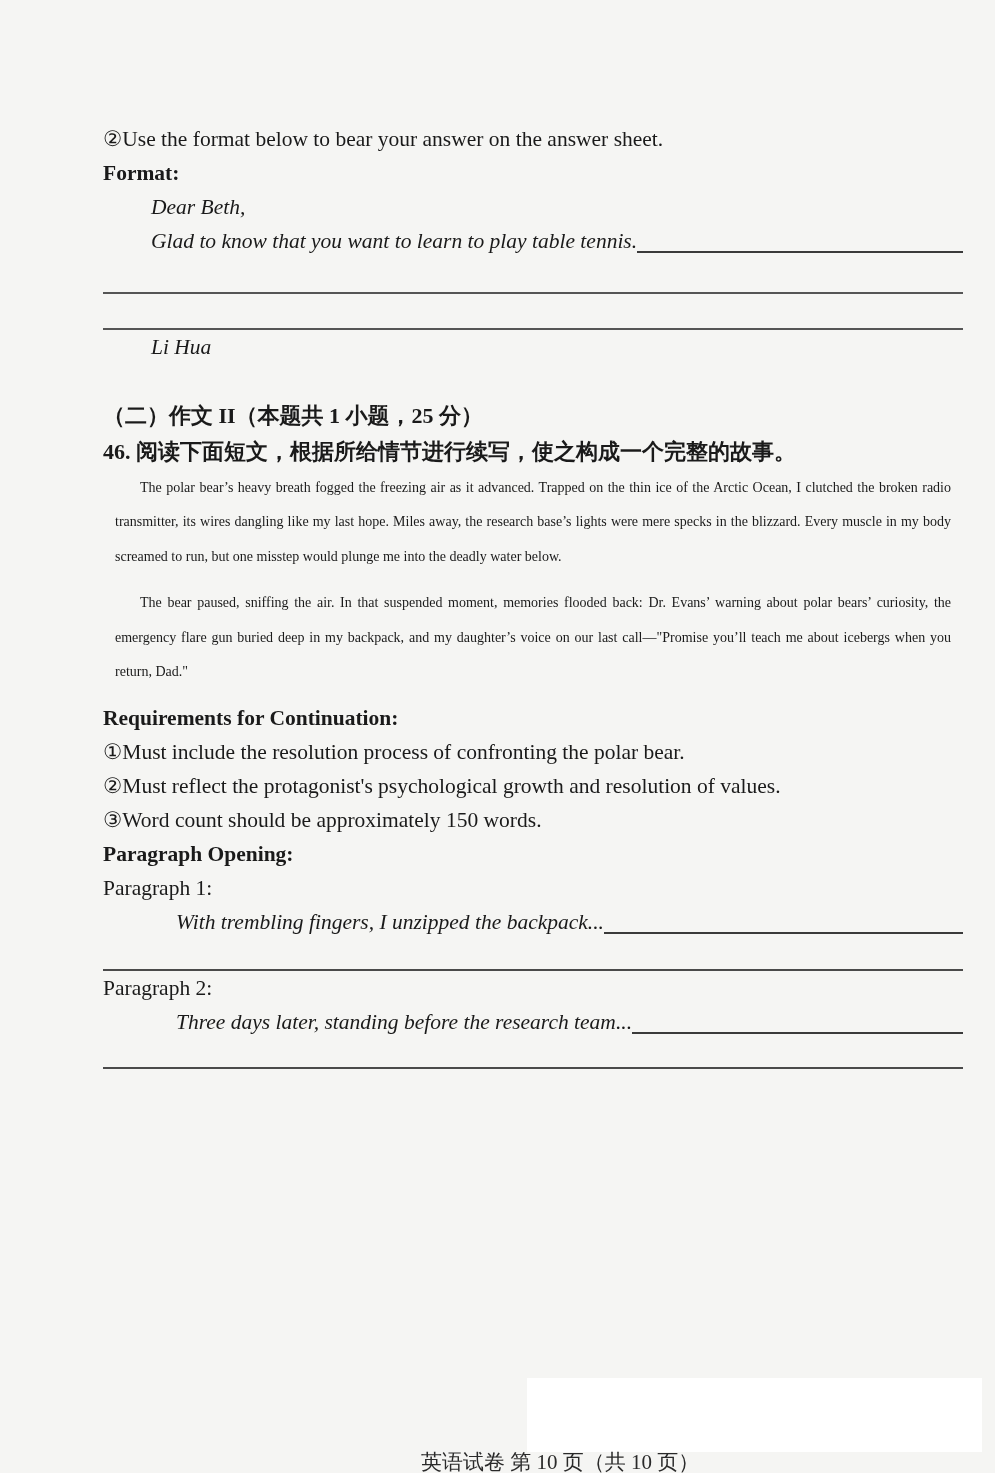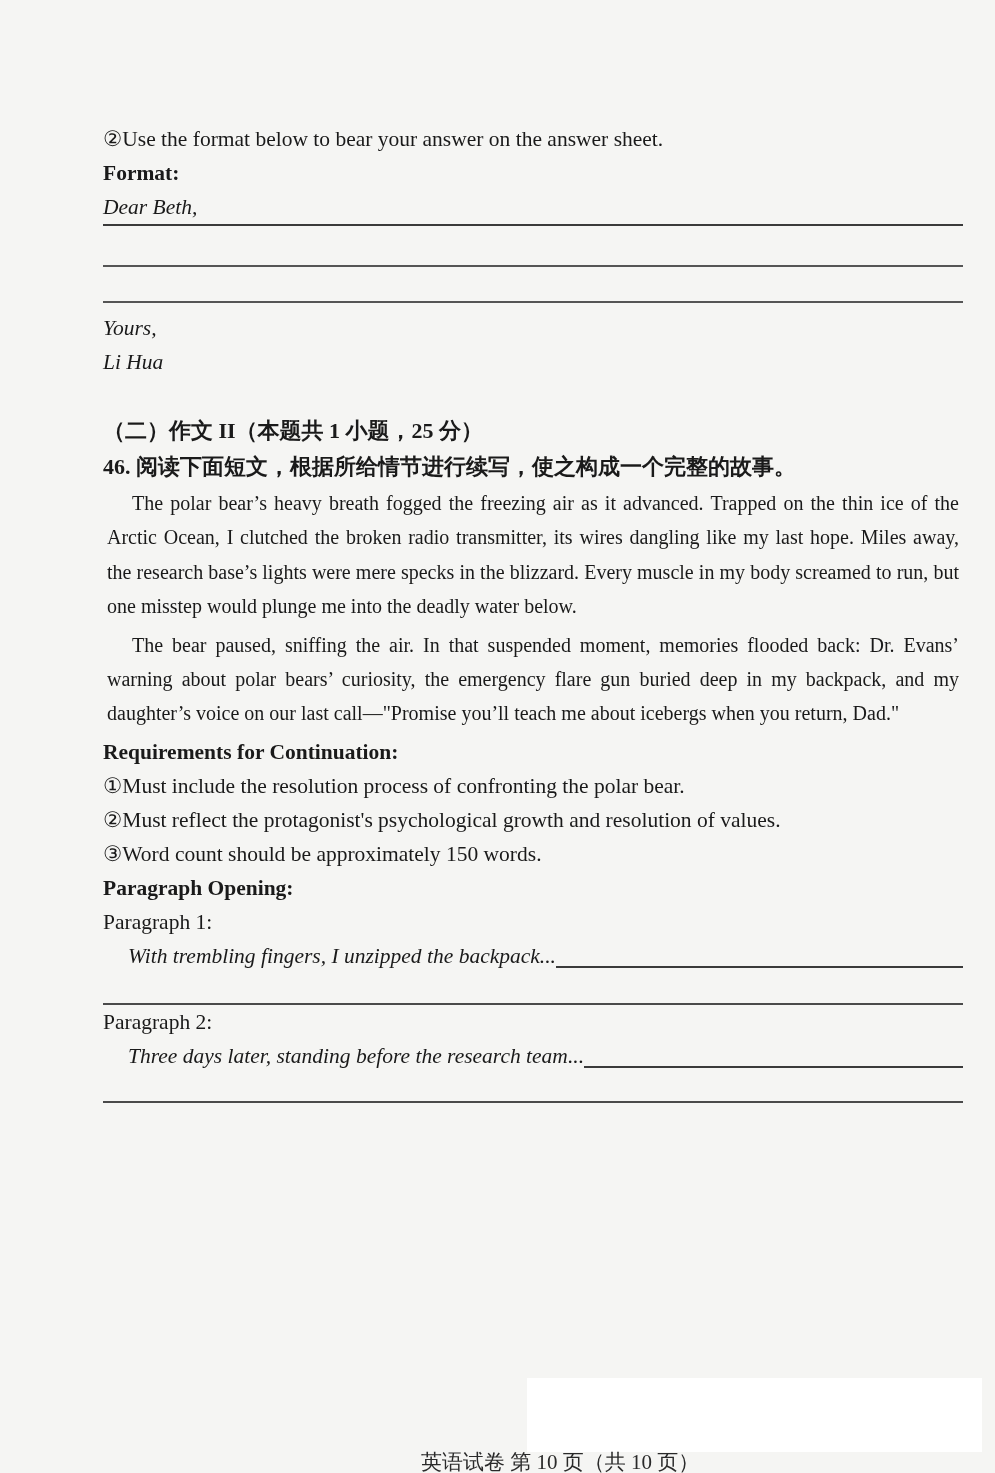--- a/index.html
+++ b/index.html
@@ -20,32 +20,32 @@
     left: 103px;
     top: 122px;
     width: 860px;
   }
   .line {
     font-size: 21.5px;
     line-height: 34px;
     white-space: nowrap;
   }
   .bold   { font-weight: bold; }
-  .italic { font-style: italic; }
+  .italic { font-style: italic; margin-left: 48px; }
   .cn-heading {
     font-size: 22px;
     line-height: 28px;
     font-weight: bold;
     white-space: nowrap;
   }
   .section-heading { margin-top: 38px; }
   .question-line   { margin-top: 8px; }
   .passage {
-    margin: 4px;
-    font-size: 20px;
+    margin: 12px;
+    font-size: 14px;
     line-height: 34.4px;
     text-align: justify;
     text-indent: 25px;
   }
   .passage.first { margin-top: 5px; }
   .blank-flex {
     display: flex;
     align-items: stretch;
     white-space: nowrap;
   }
@@ -91,27 +91,27 @@
 
 <div class="page-content">
 
   <div class="line">②Use the format below to bear your answer on the answer sheet.</div>
 
   <div class="line bold">Format:</div>
 
   <div class="line italic">Dear Beth,</div>
 
   <div class="line italic blank-flex">
+    <span>Glad to know that you want to learn to play table tennis.</span>
     <span class="fill"></span>
   </div>
 
   <div class="answer-line"></div>
   <div class="answer-line"></div>
 
-  <div class="line italic yours-row">Yours,</div>
 
   <div class="line italic">Li Hua</div>
 
   <div class="cn-heading section-heading">（二）作文 II（本题共 1 小题，25 分）</div>
 
   <div class="cn-heading question-line">46. 阅读下面短文，根据所给情节进行续写，使之构成一个完整的故事。</div>
 
   <p class="passage first">The polar bear’s heavy breath fogged the freezing air as it advanced. Trapped on the thin ice of the Arctic Ocean, I clutched the broken radio transmitter, its wires dangling like my last hope. Miles away, the research base’s lights were mere specks in the blizzard. Every muscle in my body screamed to run, but one misstep would plunge me into the deadly water below.</p>
 
   <p class="passage">The bear paused, sniffing the air. In that suspended moment, memories flooded back: Dr. Evans’ warning about polar bears’ curiosity, the emergency flare gun buried deep in my backpack, and my daughter’s voice on our last call—"Promise you’ll teach me about icebergs when you return, Dad."</p>

